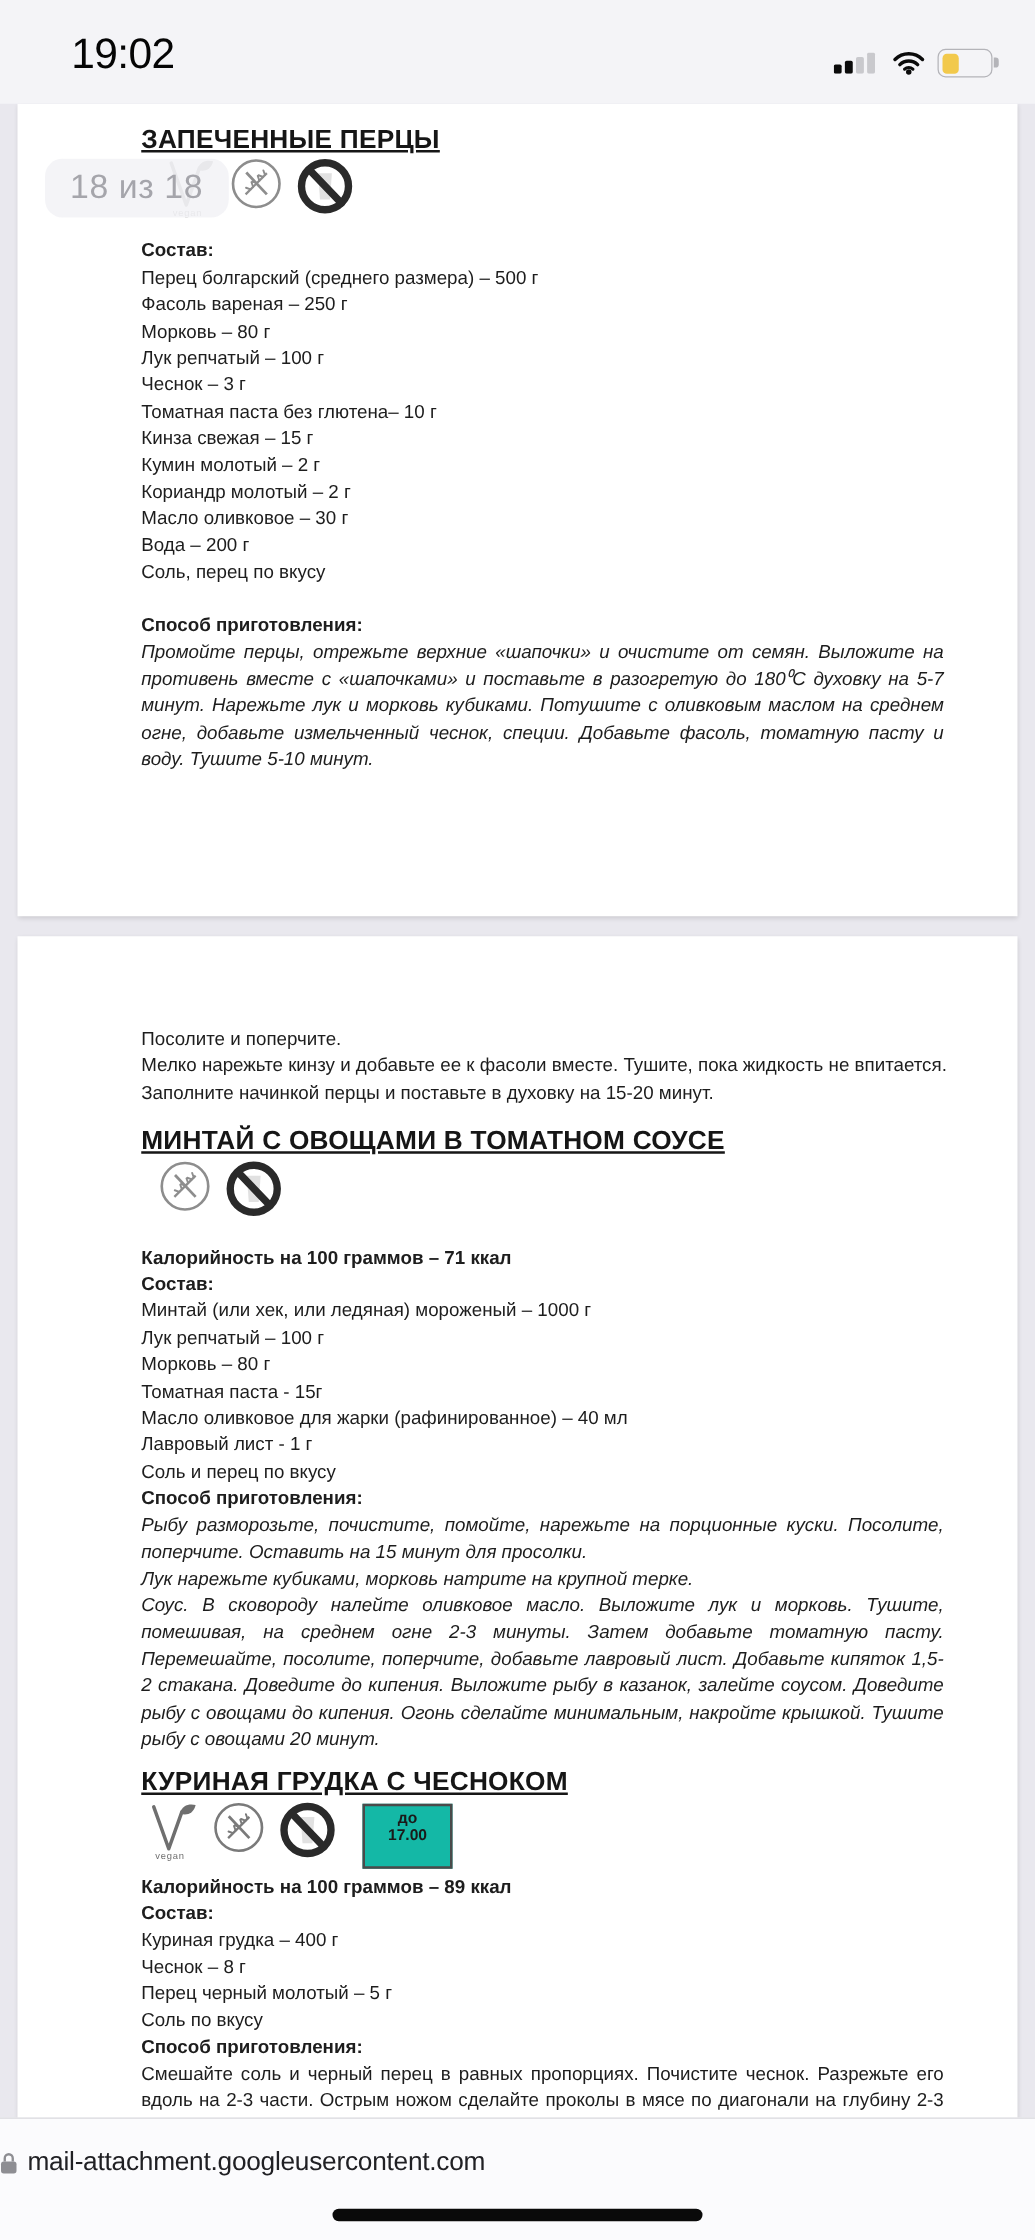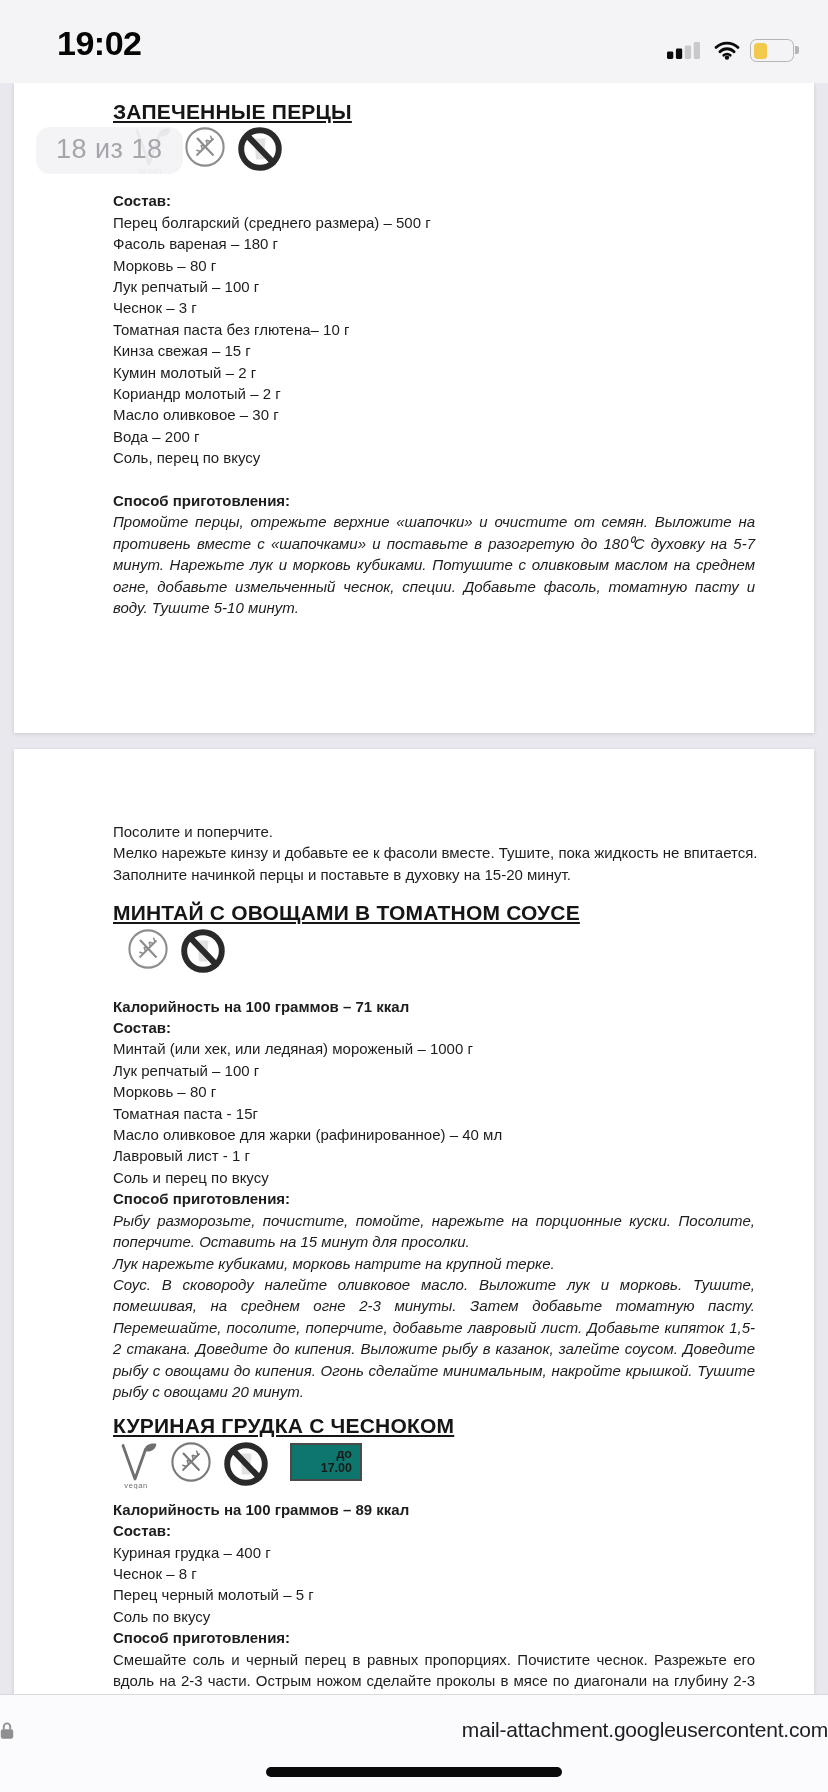--- a/index.html
+++ b/index.html
@@ -3,21 +3,21 @@
 <meta charset="utf-8">
 <style>
   html,body{margin:0;padding:0;}
   body{width:828px;height:1792px;overflow:hidden;position:relative;
        background:#e9e8ee;font-family:"Liberation Sans",sans-serif;
        -webkit-font-smoothing:antialiased;}
   .screen{position:absolute;inset:0;}
 
   
   .status-bar{position:absolute;top:0;left:0;right:0;height:83px;background:#f4f4f7;z-index:6;}
-  .status-time{position:absolute;left:57px;top:24px;font-size:34px;font-weight:700;
+  .status-time{position:absolute;left:57px;top:24px;font-size:34px;font-weight:400;
                letter-spacing:-.5px;color:#050505;}
   .status-icons{position:absolute;right:34px;top:39px;display:flex;align-items:center;gap:10px;}
   .battery{width:42px;height:21px;border:1.7px solid #b4b4b9;border-radius:6.5px;position:relative;background:transparent;}
   .battery-fill{position:absolute;left:2.5px;top:2.5px;bottom:2.5px;width:13px;border-radius:3.5px;}
   .battery-cap{position:absolute;right:-5.5px;top:5.5px;width:3.2px;height:8px;background:#b4b4b9;border-radius:0 2.5px 2.5px 0;}
 
   
   .viewer{position:absolute;top:83px;left:0;right:0;bottom:0;background:#e9e8ee;}
   .page{background:#ffffff;margin:0 14px;box-shadow:0 1px 4px rgba(0,0,0,.14);
         color:#1d1d1d;font-size:15px;line-height:21.4px;}
@@ -28,33 +28,33 @@
                 letter-spacing:.2px;color:#161616;}
   .b{font-weight:700;margin:0;}
   .ln{margin:0;white-space:nowrap;}
   .para{margin:0;text-align:justify;font-style:italic;}
   .para-cont{margin:0;text-align:justify;text-align-last:justify;}
   .spacer-line{height:21.4px;}
   .icon-row{display:flex;align-items:flex-start;gap:11px;margin:3px 0 0 14px;height:48px;}
   .icon-row.no-indent{margin-left:0;}
   .gap-after-icons-1{height:16px;} .gap-after-icons-2{height:20px;} .gap-after-icons-3{height:10px;}
   .title-gap{height:17px;}
-  .time-badge{display:inline-block;border:2px solid #4a4a4a;background:#0f766e;
-              min-width:52px;padding:2px 8px 3px;text-align:right;margin-left:10px;margin-top:2px;}
+  .time-badge{display:inline-block;border:2px solid #4a4a4a;background:#14b8a6;
+              min-width:52px;padding:2px 8px 17px;text-align:center;margin-left:10px;margin-top:2px;}
   .time-badge div{font-size:12.5px;font-weight:700;line-height:14.5px;color:#1a1a1a;}
 
   
   .page-indicator{position:absolute;left:36px;top:44px;z-index:5;
       background:rgba(243,243,246,.88);border-radius:14px;padding:7px 20px 9px;
       font-size:27px;color:#a5a5ab;letter-spacing:.5px;}
 
   
   .bottom-bar{position:absolute;left:0;right:0;top:1694px;bottom:0;background:#fbfbfd;
               border-top:1px solid #d9d9dd;z-index:10;}
-  .url-row{display:flex;align-items:center;justify-content:space-between;gap:8px;margin-top:23px;}
+  .url-row{display:flex;align-items:center;justify-content:flex-start;gap:8px;margin-top:23px;}
   .url-text{font-size:21px;color:#202024;letter-spacing:-.2px;}
   .home-indicator{position:absolute;left:50%;transform:translateX(-50%);bottom:15px;
                   width:296px;height:10px;border-radius:5.5px;background:#0a0a0a;}
 </style>
 </head>
 <body>
 
 <div class="screen">
 
   <div class="status-bar">
@@ -102,21 +102,21 @@
           <svg width="46" height="46" viewBox="0 0 46 46">
             <path d="M17.5 12.5 L28.5 12.5 L27 33.5 L19 33.5 Z" fill="#c9c9c9" opacity=".55"></path>
             <circle cx="23" cy="23" r="18.8" fill="none" stroke="#2a2a2a" stroke-width="5.9"></circle>
             <path d="M10.5 9.8 L36 36.4" stroke="#2a2a2a" stroke-width="6" stroke-linecap="round"></path>
           </svg>
         </div>
 
         <div class="gap-after-icons-1"></div>
         <p class="b ln">Состав:</p>
         <p class="ln">Перец болгарский (среднего размера) – 500 г</p>
-        <p class="ln">Фасоль вареная – 180 г</p>
+        <p class="ln">Фасоль вареная – 250 г</p>
         <p class="ln">Морковь – 80 г</p>
         <p class="ln">Лук репчатый – 100 г</p>
         <p class="ln">Чеснок – 3 г</p>
         <p class="ln">Томатная паста без глютена– 10 г</p>
         <p class="ln">Кинза свежая – 15 г</p>
         <p class="ln">Кумин молотый – 2 г</p>
         <p class="ln">Кориандр молотый – 2 г</p>
         <p class="ln">Масло  оливковое – 30 г</p>
         <p class="ln">Вода – 200 г</p>
         <p class="ln">Соль, перец  по вкусу</p>

